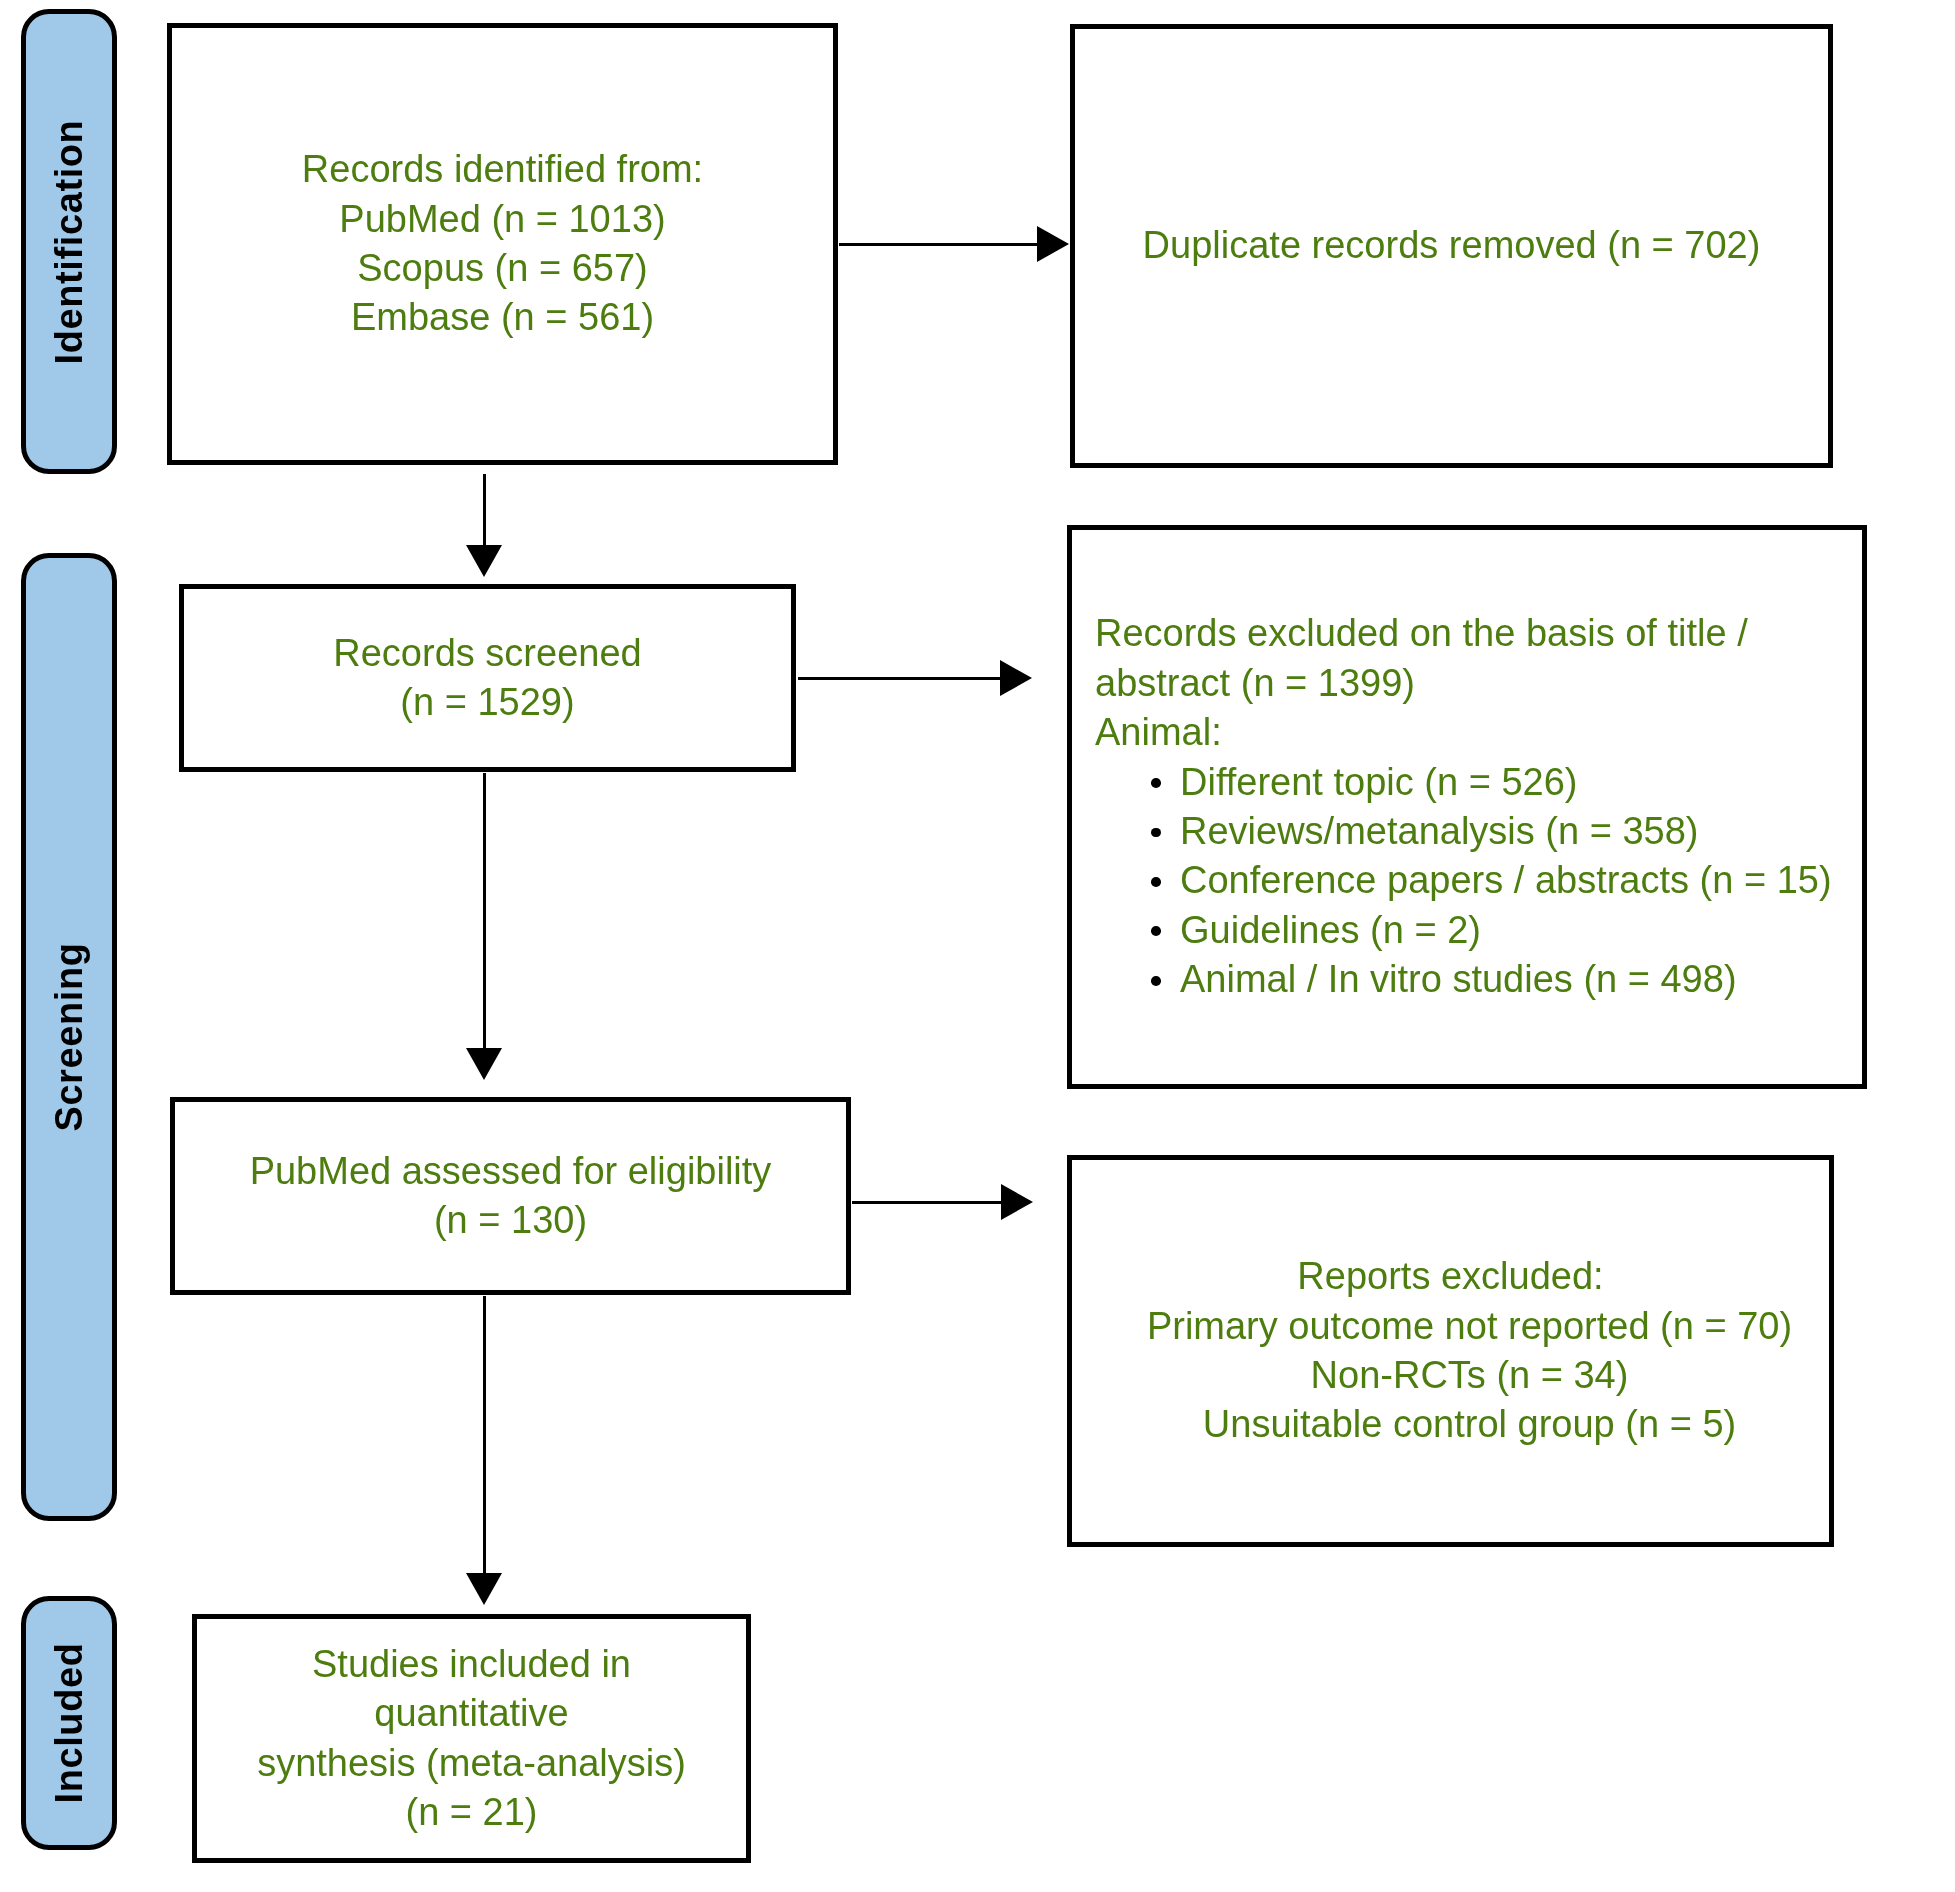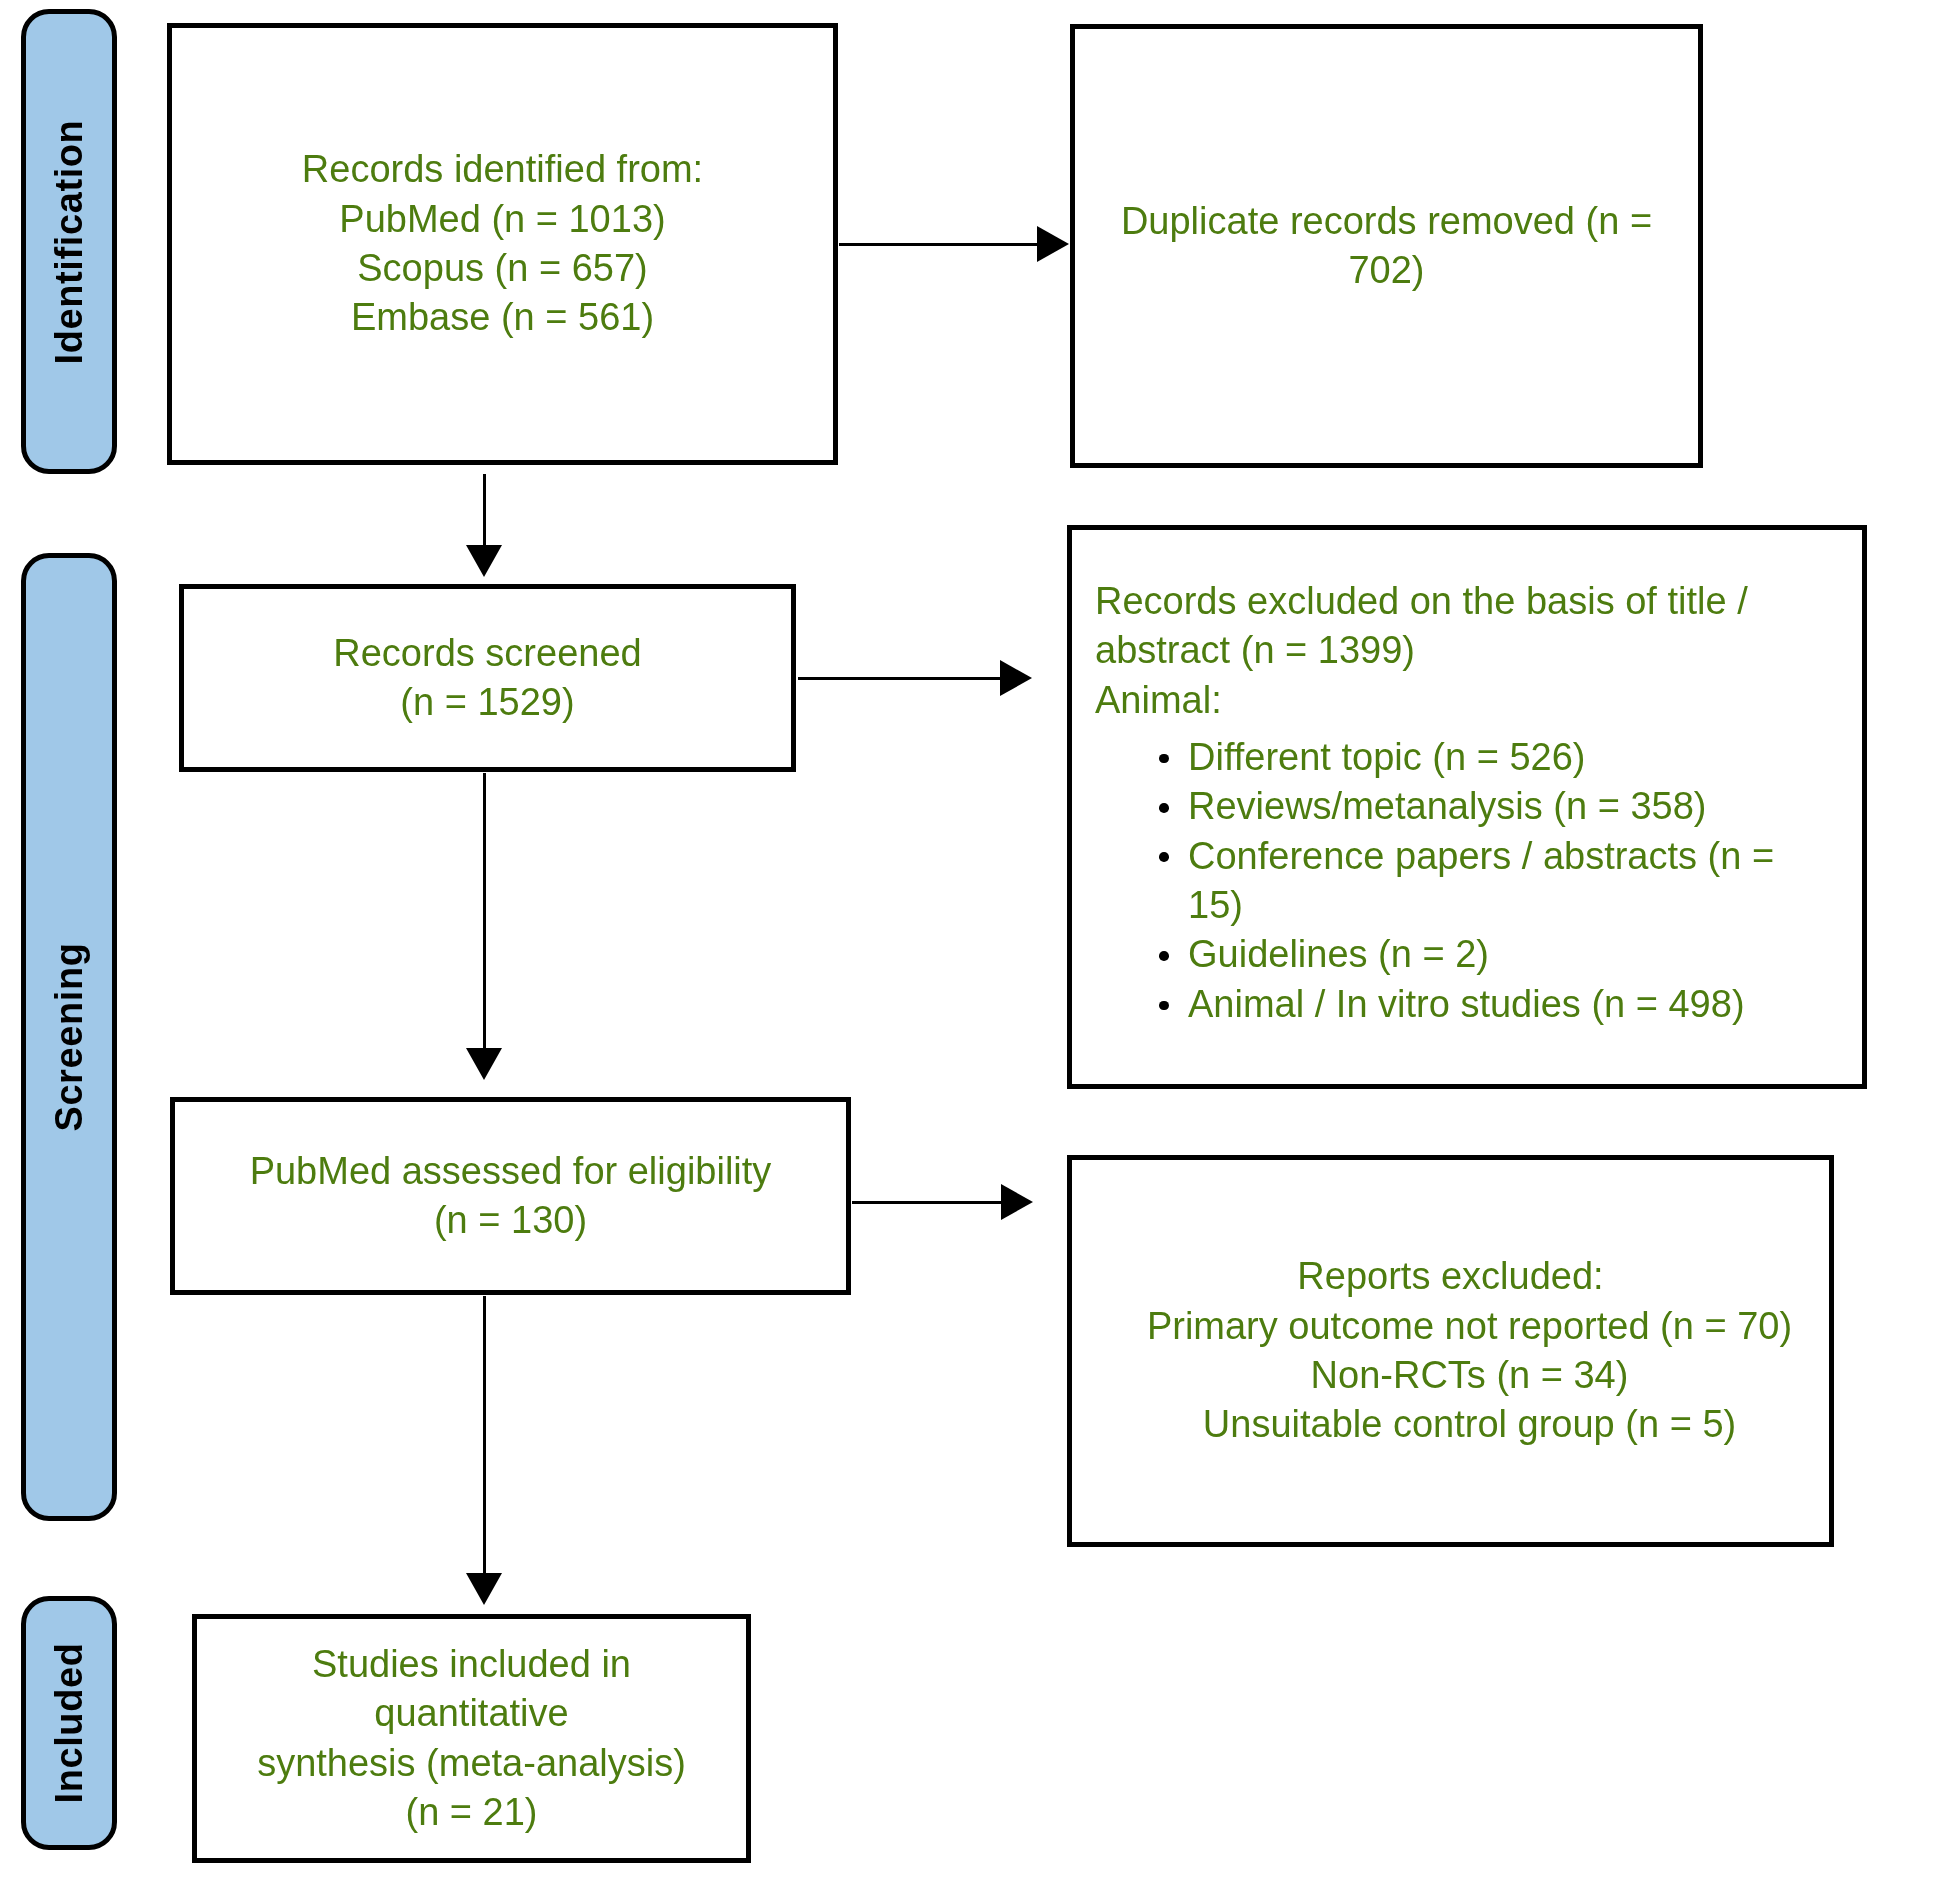--- a/index.html
+++ b/index.html
@@ -52,21 +52,21 @@
     font-size: 38px;
     line-height: 1.30;
   }
   .flow-box.centered { align-items: center; text-align: center; }
   .flow-box.lefted  { align-items: flex-start; text-align: left; }
   .flow-box .pad { padding: 0 23px; width: 100%; box-sizing: border-box; }
   .flow-box .line { display: block; }
 
   
   ul.reason-list {
-    margin: 8px;
+    margin: 0;
     padding: 0 0 0 56px;
     list-style: none;
   }
   ul.reason-list li {
     position: relative;
     margin: 0;
     padding: 0 0 0 29px;
     line-height: 1.30;
   }
   ul.reason-list li::before {
@@ -130,21 +130,21 @@
 
   <div class="flow-box centered" style="left:167px; top:23px; width:671px; height:442px;">
     <div class="pad">
       <span class="line">Records identified from:</span>
       <span class="line">PubMed (n = 1013)</span>
       <span class="line">Scopus (n = 657)</span>
       <span class="line">Embase (n = 561)</span>
     </div>
   </div>
 
-  <div class="flow-box centered" style="left:1070px; top:24px; width:633px; height:444px;">
+  <div class="flow-box centered" style="left:1070px; top:24px; width:763px; height:444px;">
     <div class="pad">
       <span class="line">Duplicate records removed (n = 702)</span>
     </div>
   </div>
 
   <div class="conn-h-line" style="left:839px; top:243px; width:201px;"></div>
   <div class="arrow-right" style="left:1037px; top:226px;"></div>
 
   <div class="conn-v-line" style="left:483px; top:474px; width:3px; height:73px;"></div>
   <div class="arrow-down" style="left:466px; top:545px;"></div>

